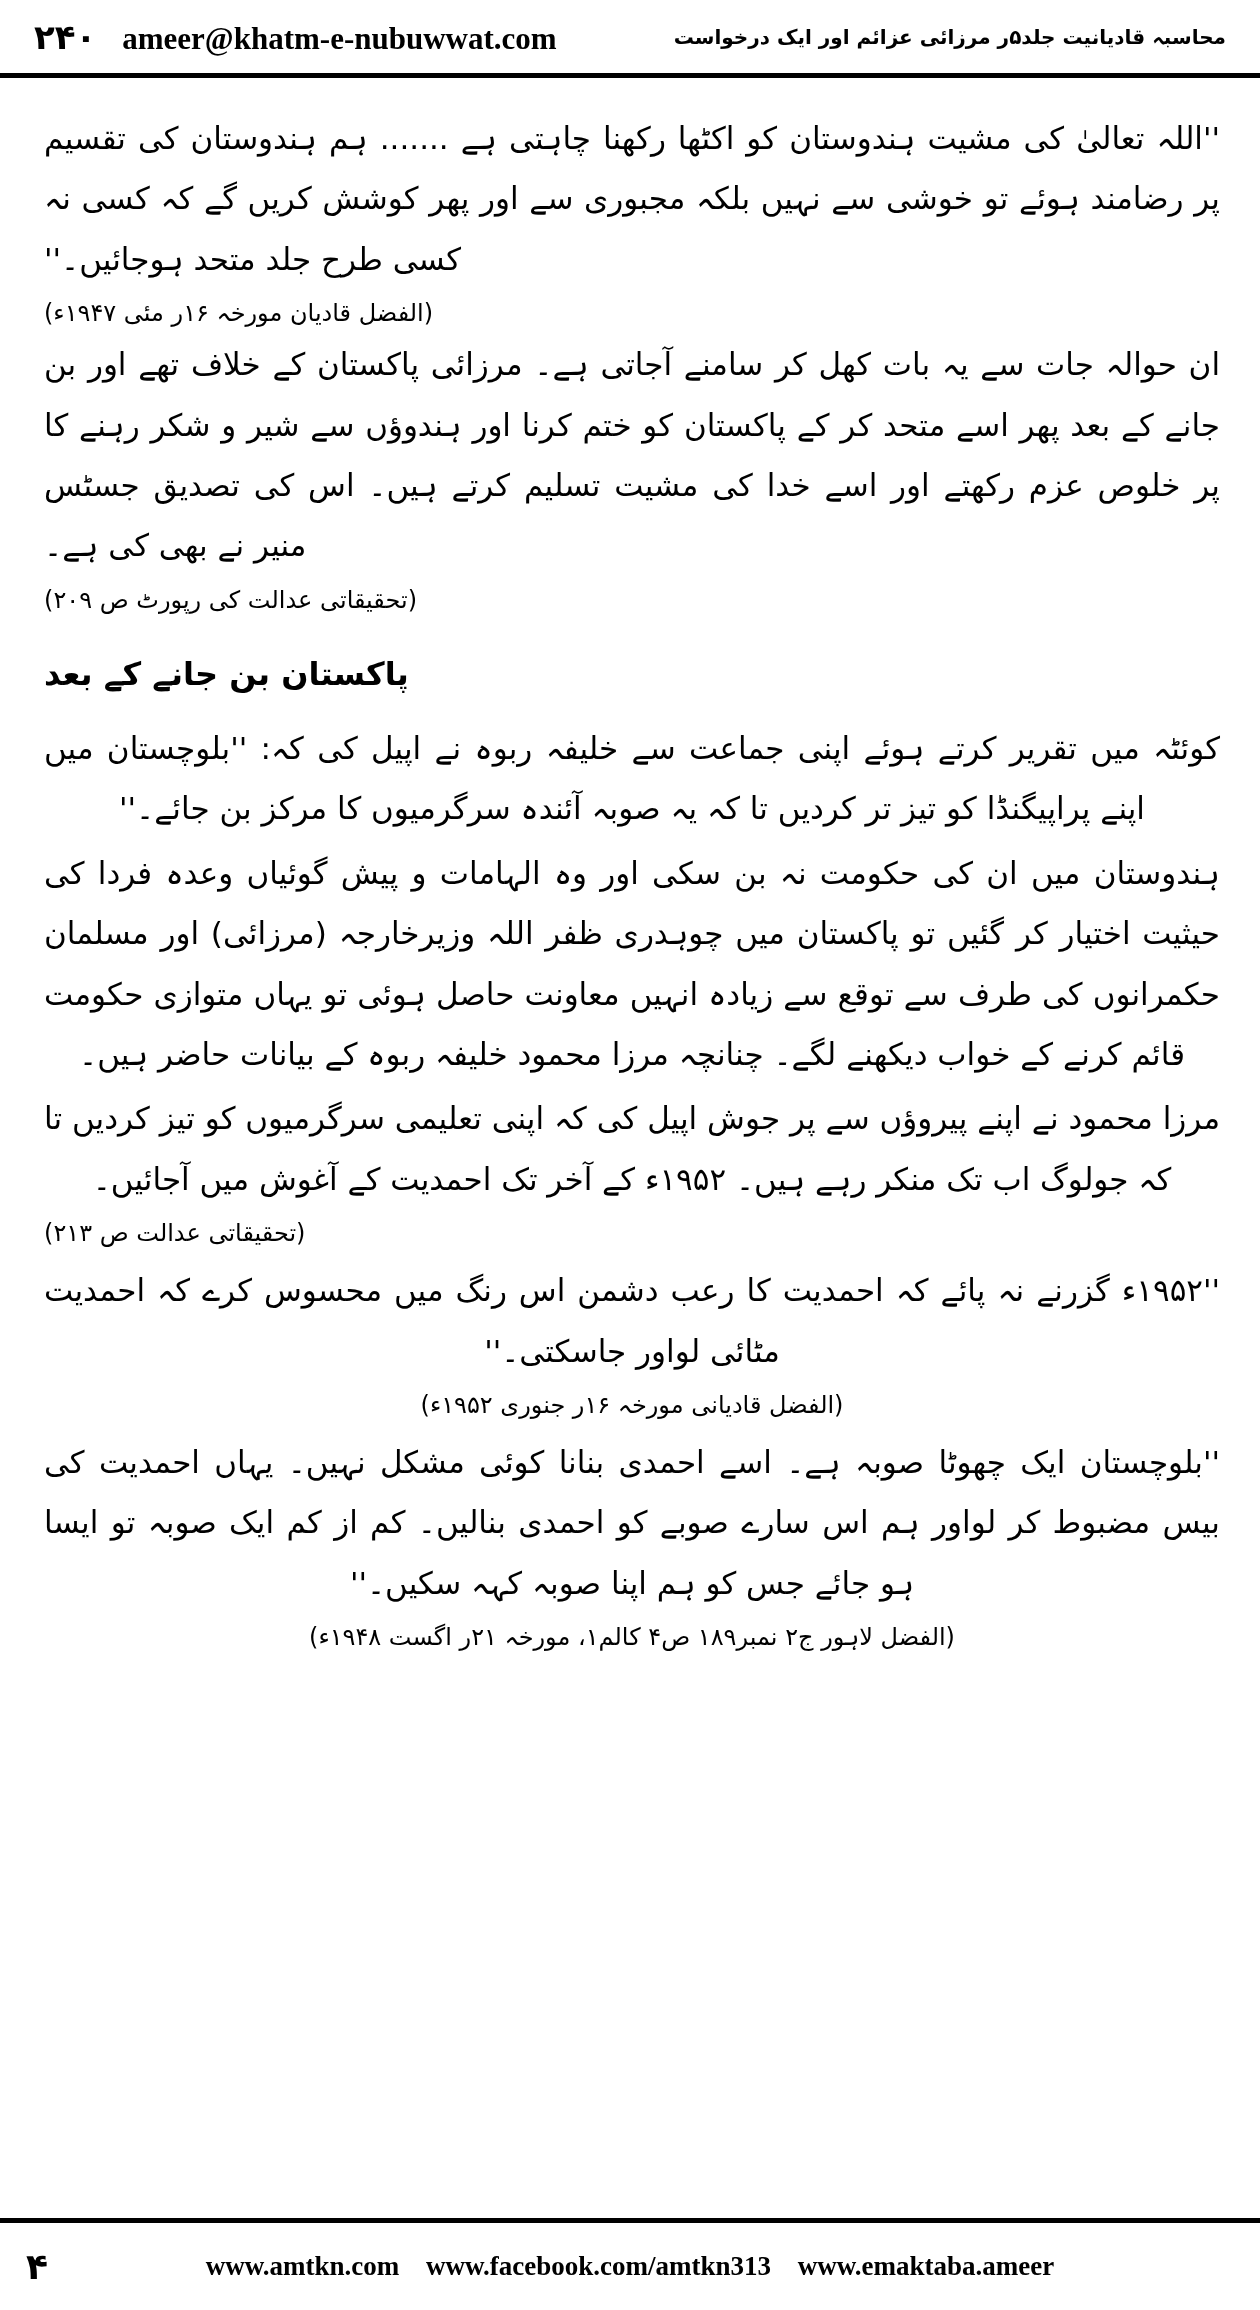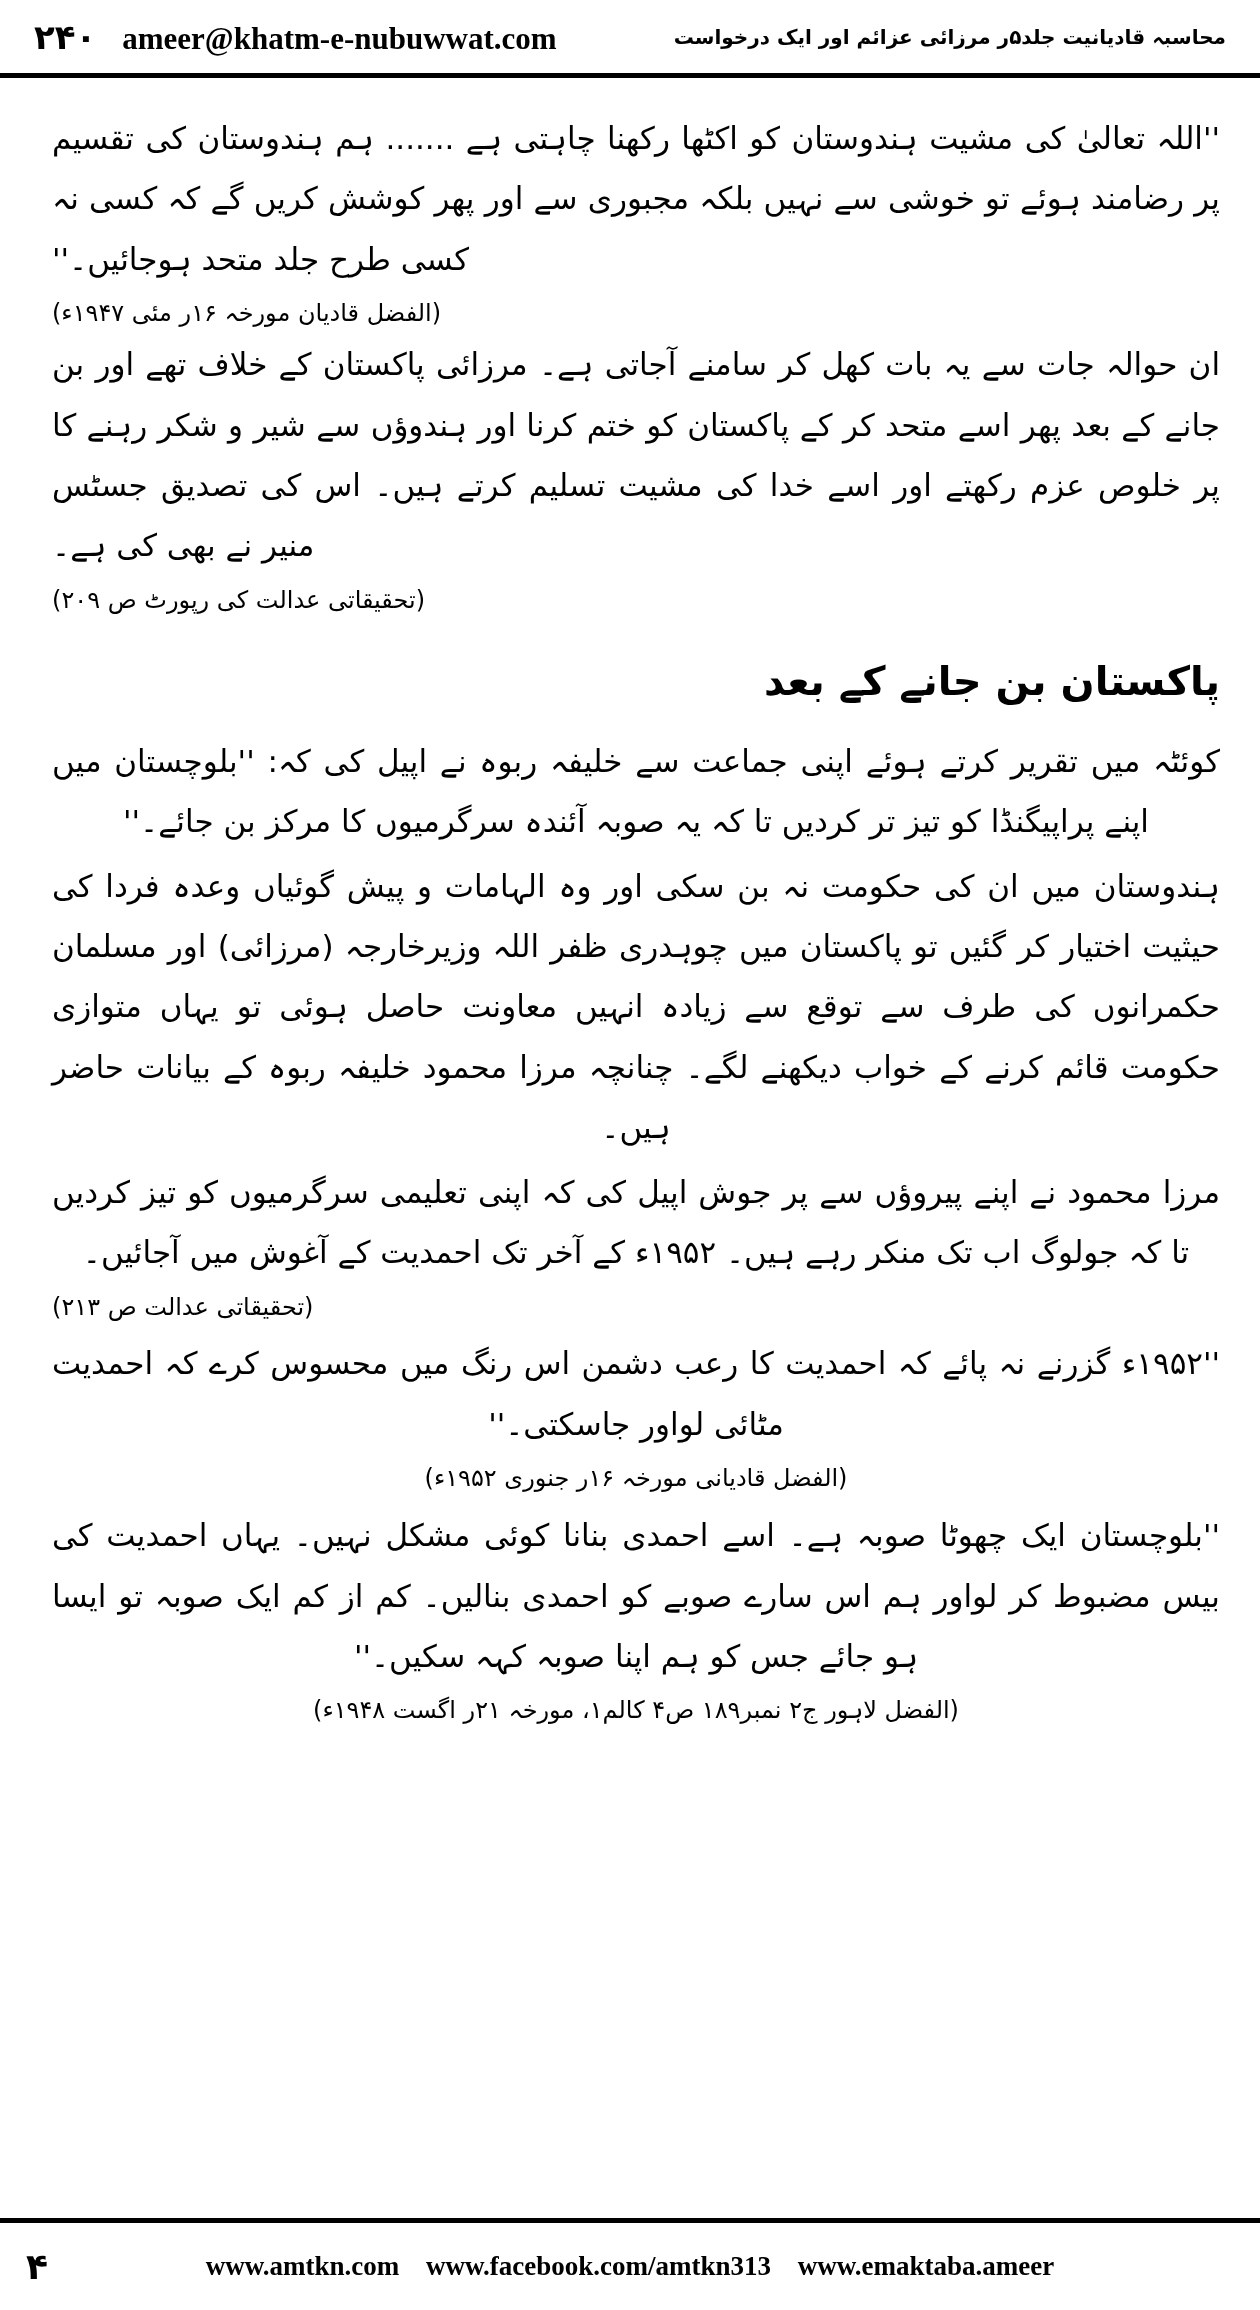--- a/index.html
+++ b/index.html
@@ -62,24 +62,23 @@
     text-align: right;
   }
 
   
   .content {
     position: absolute;
     top: 78px;
     left: 0;
     right: 0;
     bottom: 92px;
-    padding: 30px 40px 0 20px;
+    padding: 30px 40px 0 44px;
     box-sizing: border-box;
     direction: rtl;
-    margin-left: 32px;
   }
 
   .para {
     font-size: 31px;
     line-height: 1.95;
     text-align: justify;
     text-align-last: left;
     margin: 0 0 4px 0;
     letter-spacing: -0.2px;
   }
@@ -97,23 +96,23 @@
     margin: 0 0 6px 0;
     text-align: center;
   }
   .ref.left {
     text-align: left;
   }
   .ref.right {
     text-align: right;
   }
   .heading {
-    font-size: 40px;
-    font-weight: bold;
-    text-align: right;
+    font-size: 32px;
+    font-weight: bold;
+    text-align: left;
     margin: 28px 0 18px 0;
     line-height: 1.6;
   }
   .tight {
     margin-top: -6px;
   }
 
   
   .footer {
     position: absolute;

